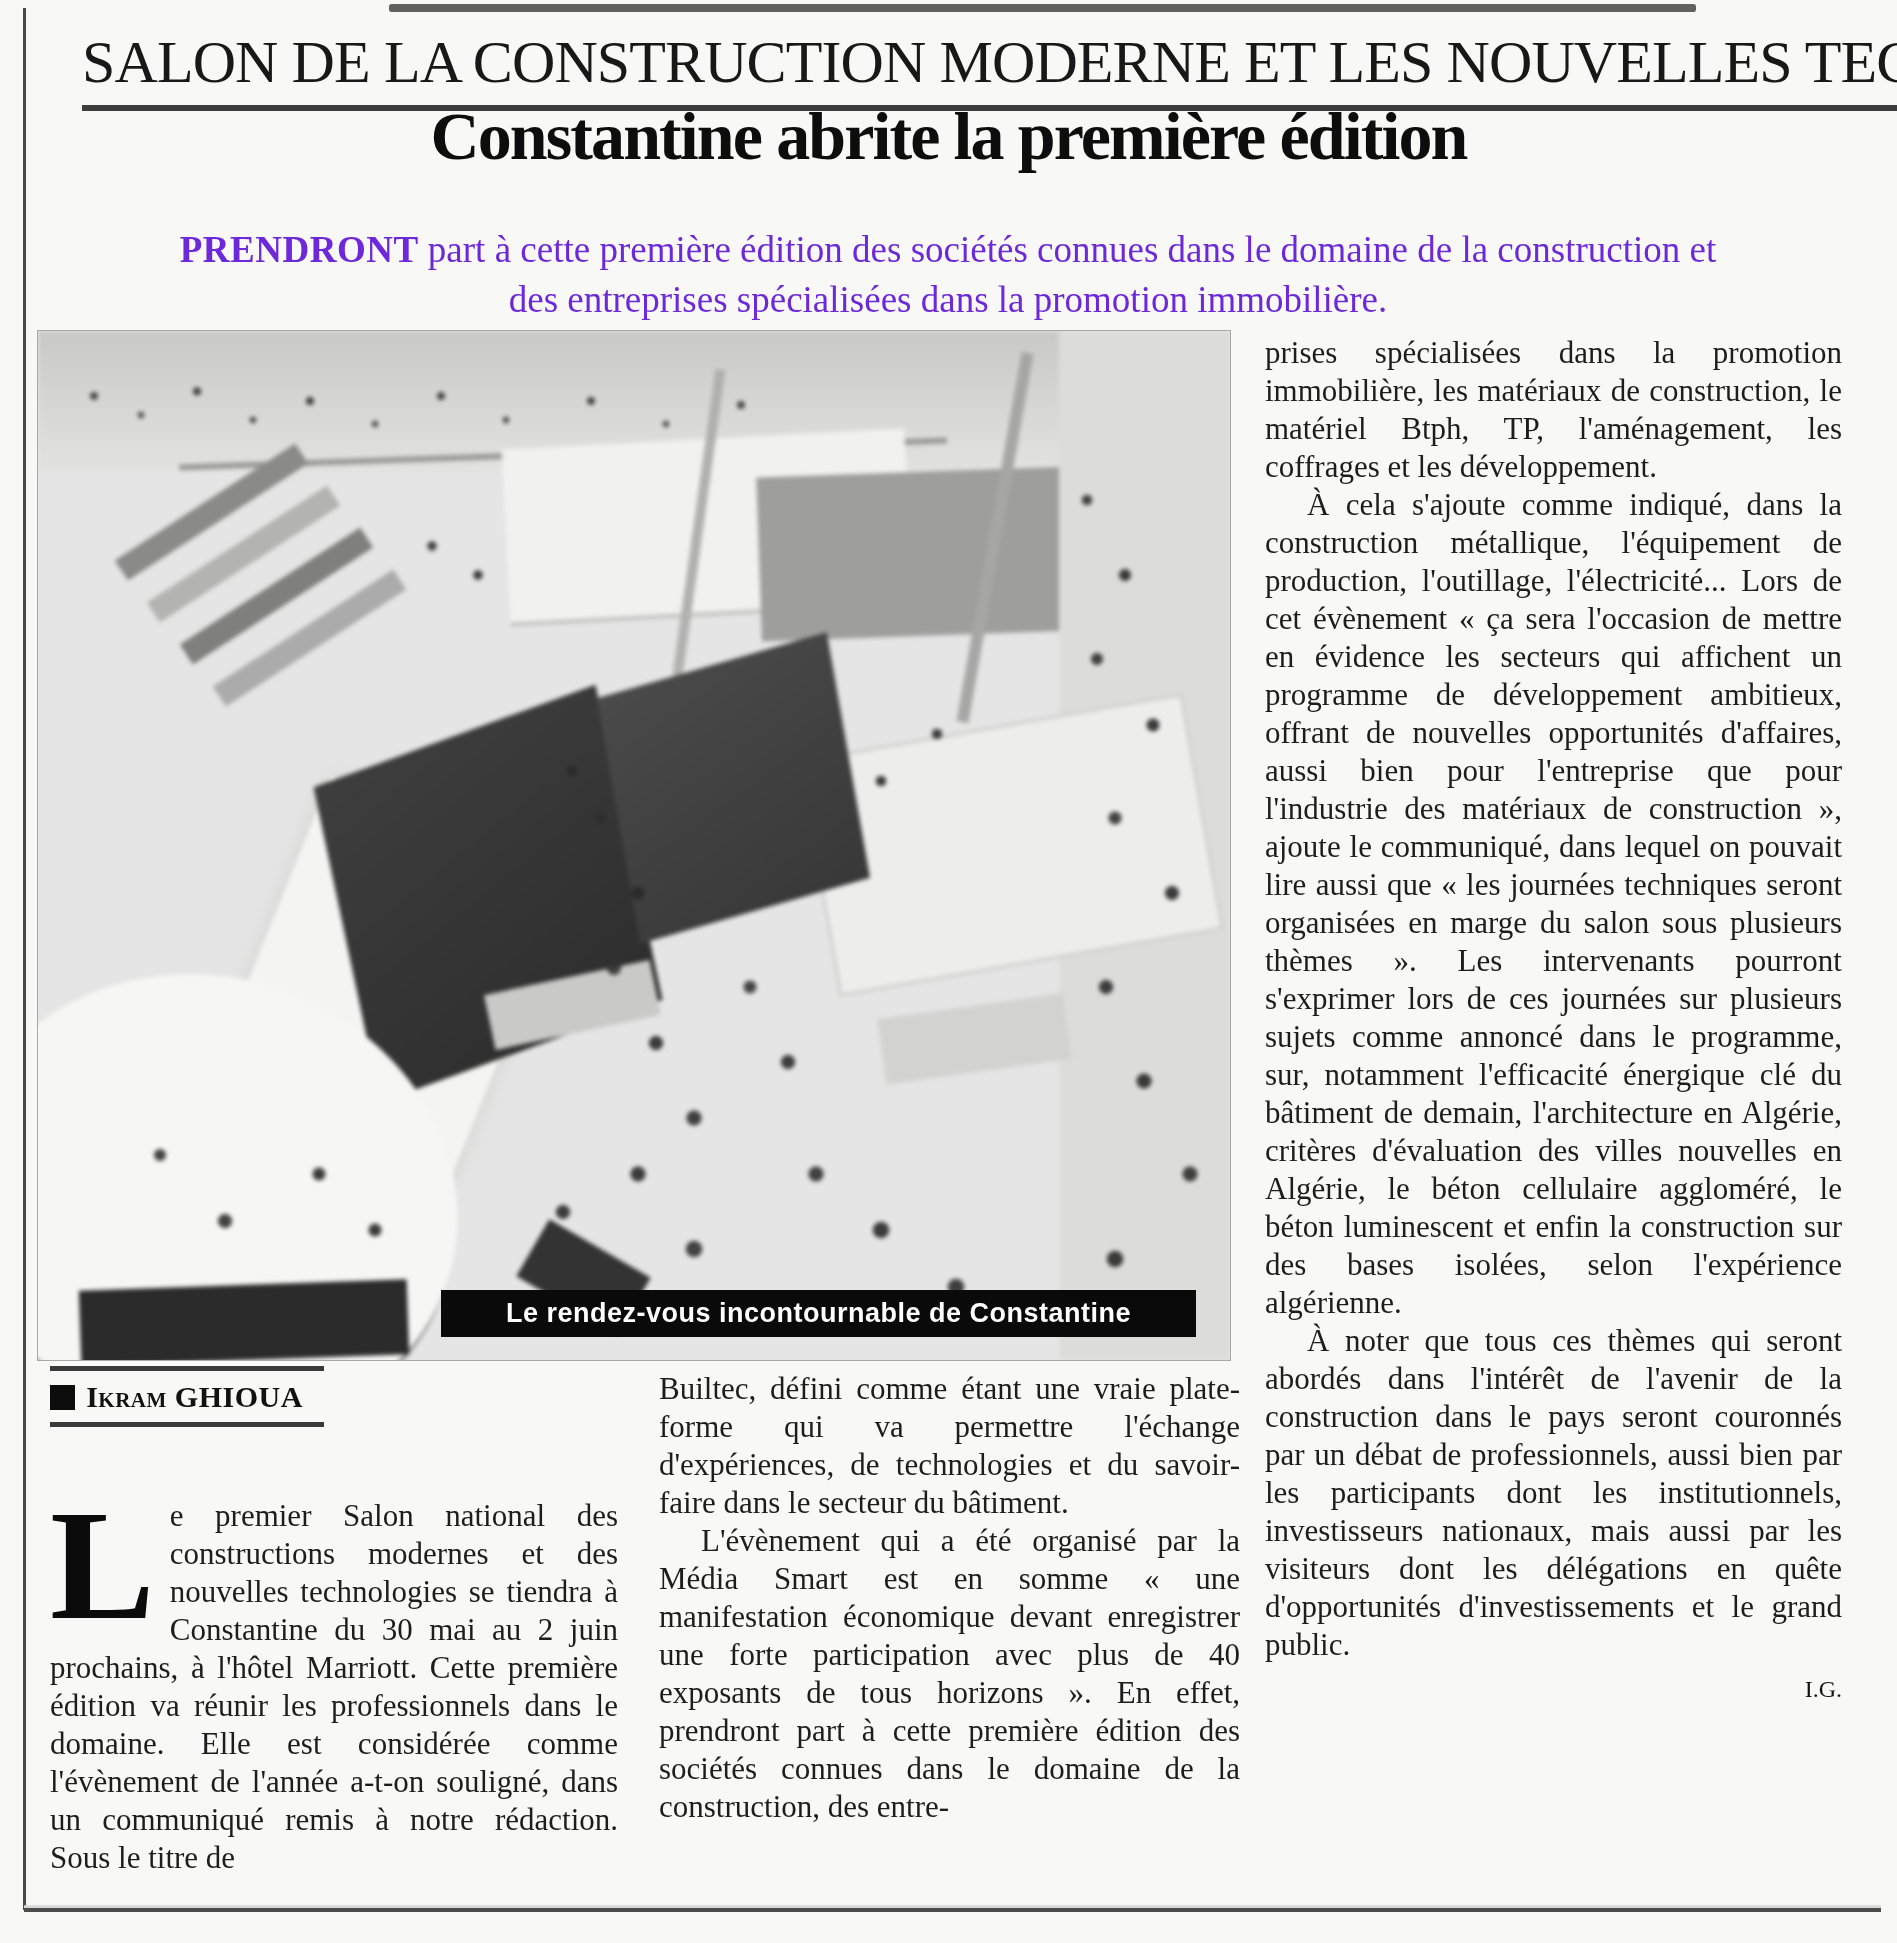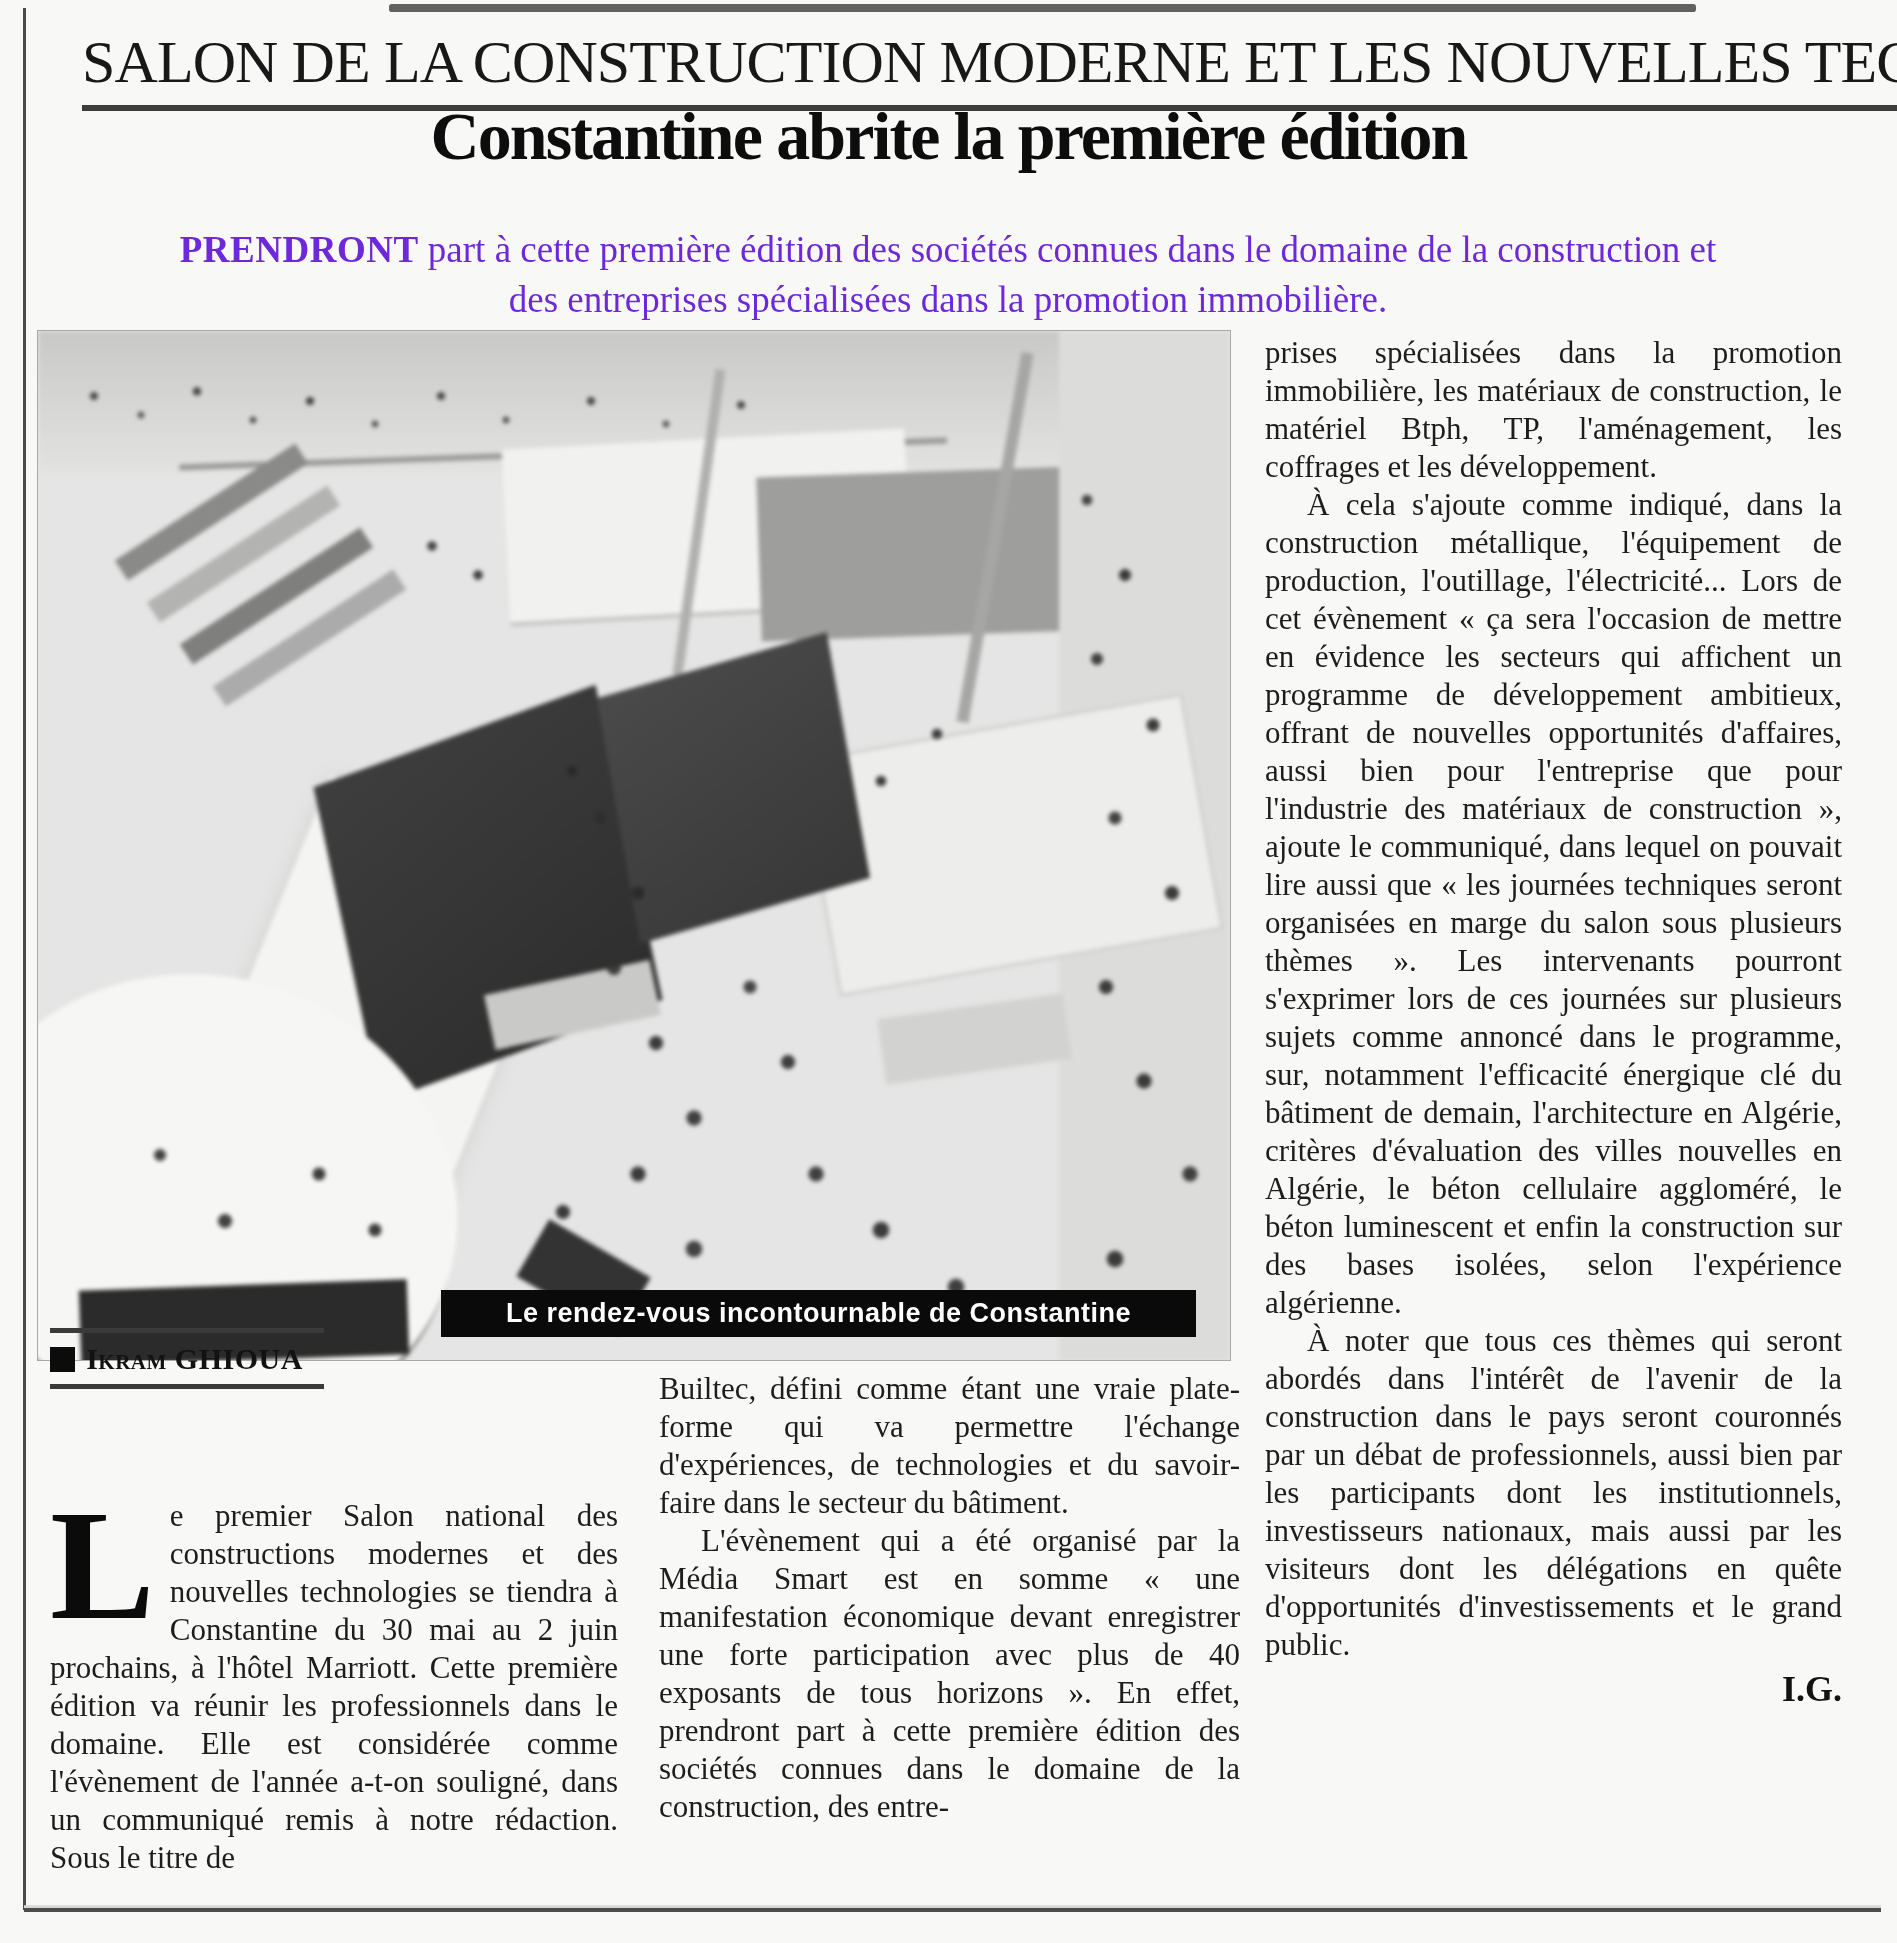--- a/index.html
+++ b/index.html
@@ -89,35 +89,35 @@
      radial-gradient(circle 10.3px at 281px 843px,rgba(40,40,40,.9) 60%,transparent 66%),
      radial-gradient(circle 11.2px at 187px 890px,rgba(46,46,46,.9) 60%,transparent 66%),
      radial-gradient(circle 10.3px at 337px 899px,rgba(40,40,40,.9) 60%,transparent 66%),
      radial-gradient(circle 9.4px at 122px 824px,rgba(48,48,48,.9) 60%,transparent 66%),
      radial-gradient(circle 8.4px  at 843px 450px,rgba(40,40,40,.9) 60%,transparent 66%),
      radial-gradient(circle 8.4px  at 899px 403px,rgba(44,44,44,.9) 60%,transparent 66%);}
   .caption{position:absolute;left:403px;top:959px;width:755px;height:47px;background:#0a0a0a;
         color:#fff;font-family:"Liberation Sans",sans-serif;font-weight:bold;font-size:27px;
         line-height:47px;text-align:center;letter-spacing:0.5px;}
   
-  .byline{position:absolute;left:50px;top:1328px;width:274px;}
+  .byline{position:absolute;left:50px;top:1366px;width:274px;}
   .byline .rule{height:4.7px;background:#3a3a3a;}
   .byline .row{display:flex;align-items:center;gap:11.2px;padding:9.4px 0 8.4px 0;}
   .byline .sq{width:25px;height:25px;background:#0c0c0c;}
   .byline .name{font-weight:bold;font-size:30px;font-variant:small-caps;letter-spacing:0.5px;color:#121212;}
   
   .col{position:absolute;font-size:31px;line-height:38px;text-align:justify;color:#1d1d1d;}
   .col p{margin:0;}
   .col p.indent{text-indent:42px;}
   #col1{left:50px;top:1497px;width:568px;}
   #col2{left:659px;top:1370px;width:581px;}
   #col3{left:1265px;top:334px;width:577px;}
   .dropcap{float:left;font-size:157px;line-height:124px;font-weight:bold;color:#0b0b0b;
         padding:5.6px 15px 0 0;}
-  .sig{text-align:right;font-weight:bold;font-size:36px;margin-top:5.6px;color:#121212;}
+  .sig{text-align:right;font-weight:normal;font-size:24px;margin-top:5.6px;color:#121212;}
 </style>
 </head>
 <body>
 
 <div id="page">
 
   <div class="left-rule"></div>
   <div class="top-artifact"></div>
 
   <div class="kicker">

